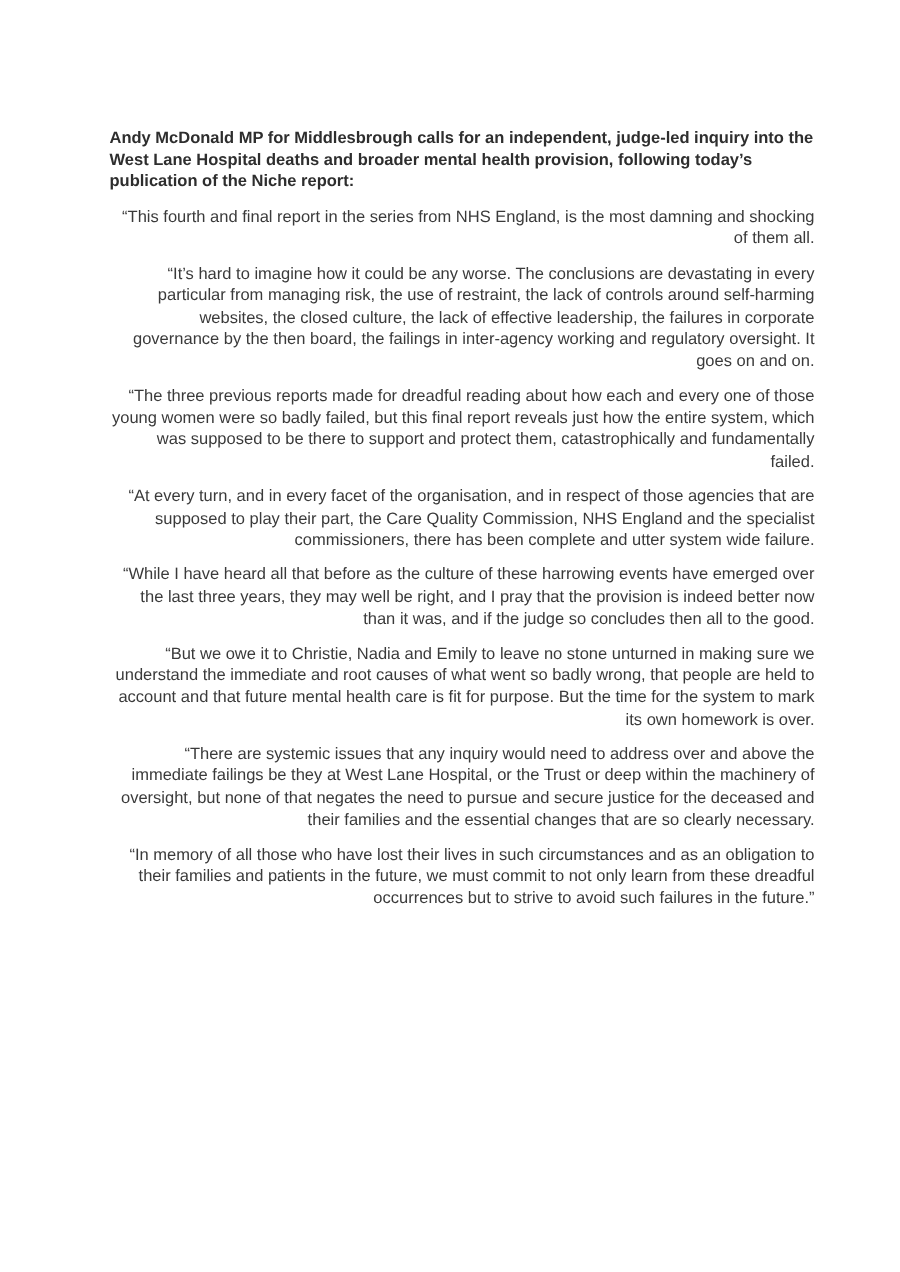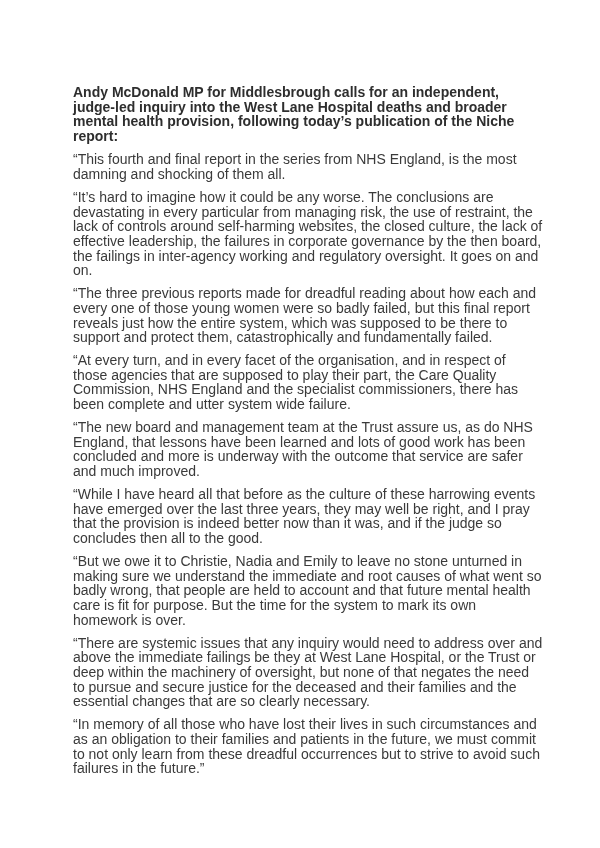--- a/index.html
+++ b/index.html
@@ -3,40 +3,40 @@
 <meta charset="utf-8">
 <style>
   html, body { margin: 0; padding: 0; background: #ffffff; }
   body { width: 600px; height: 848px; overflow: hidden; position: relative; }
   .page {
     position: absolute;
     left: 73px;
     top: 85px;
     width: 470px;
     font-family: "Liberation Sans", sans-serif;
-    font-size: 14px;
+    font-size: 11px;
     line-height: 14.6px;
     color: #3a3a3a;
   }
   .heading {
     font-weight: bold;
     color: #2e2e2e;
     margin: 0 0 9px 0;
   }
   .para {
     margin: 0 0 8.6px 0;
+    text-align: right;
   }
 </style>
 </head>
 <body>
 
 <div class="page">
   <p class="heading">Andy McDonald MP for Middlesbrough calls for an independent, judge-led inquiry into the West Lane Hospital deaths and broader mental health provision, following today’s publication of the Niche report:</p>
   <p class="para">“This fourth and final report in the series from NHS England, is the most damning and shocking of them all.</p>
   <p class="para">“It’s hard to imagine how it could be any worse. The conclusions are devastating in every particular from managing risk, the use of restraint, the lack of controls around self-harming websites, the closed culture, the lack of effective leadership, the failures in corporate governance by the then board, the failings in inter-agency working and regulatory oversight. It goes on and on.</p>
   <p class="para">“The three previous reports made for dreadful reading about how each and every one of those young women were so badly failed, but this final report reveals just how the entire system, which was supposed to be there to support and protect them, catastrophically and fundamentally failed.</p>
   <p class="para">“At every turn, and in every facet of the organisation, and in respect of those agencies that are supposed to play their part, the Care Quality Commission, NHS England and the specialist commissioners, there has been complete and utter system wide failure.</p>
-  <p class="para">“The new board and management team at the Trust assure us, as do NHS England, that lessons have been learned and lots of good work has been concluded and more is underway with the outcome that service are safer and much improved.</p>
   <p class="para">“While I have heard all that before as the culture of these harrowing events have emerged over the last three years, they may well be right, and I pray that the provision is indeed better now than it was, and if the judge so concludes then all to the good.</p>
   <p class="para">“But we owe it to Christie, Nadia and Emily to leave no stone unturned in making sure we understand the immediate and root causes of what went so badly wrong, that people are held to account and that future mental health care is fit for purpose. But the time for the system to mark its own homework is over.</p>
   <p class="para">“There are systemic issues that any inquiry would need to address over and above the immediate failings be they at West Lane Hospital, or the Trust or deep within the machinery of oversight, but none of that negates the need to pursue and secure justice for the deceased and their families and the essential changes that are so clearly necessary.</p>
   <p class="para">“In memory of all those who have lost their lives in such circumstances and as an obligation to their families and patients in the future, we must commit to not only learn from these dreadful occurrences but to strive to avoid such failures in the future.”</p>
 </div>
 
 </body></html>

